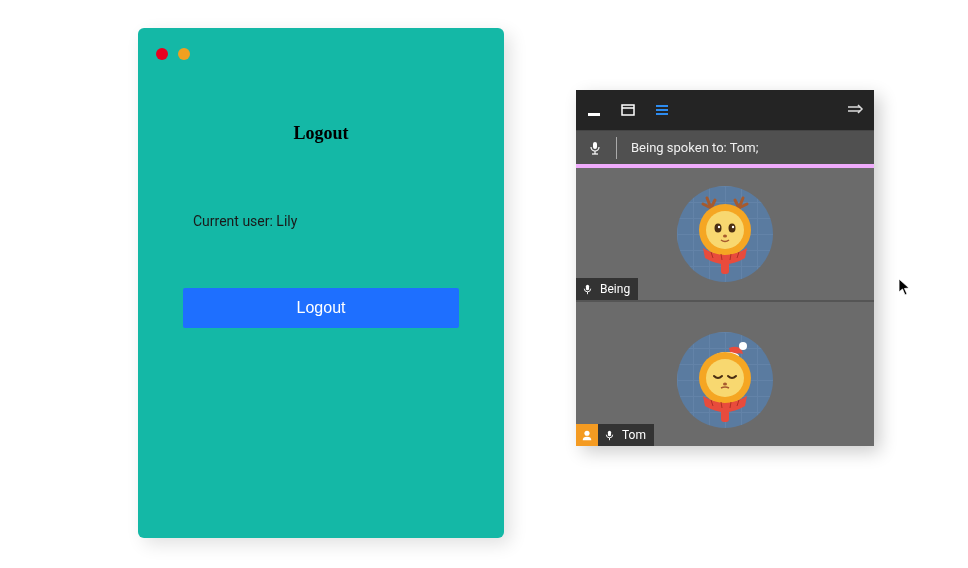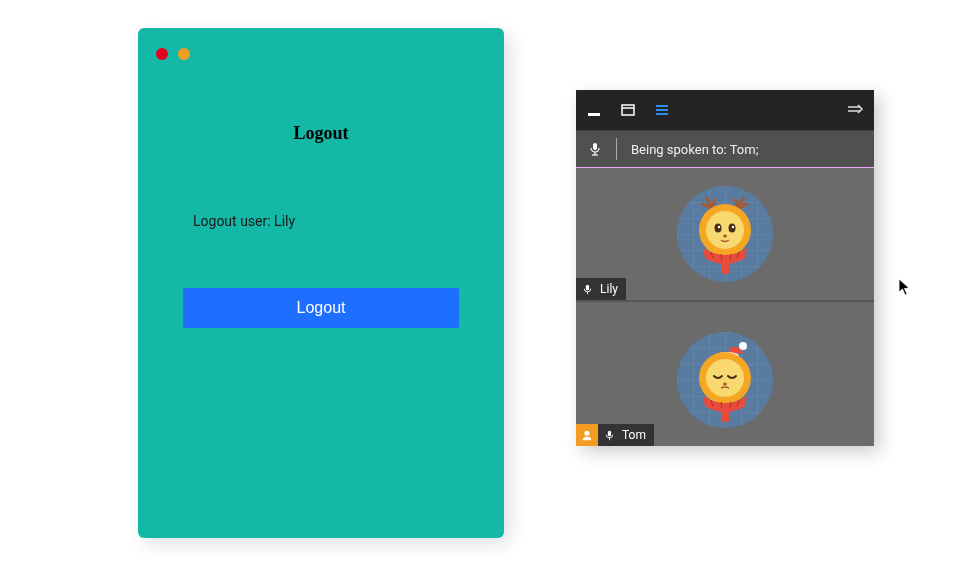--- a/index.html
+++ b/index.html
@@ -85,21 +85,21 @@
       padding: 0 10px;
       gap: 18px;
     }
     .tb-icon { display: flex; align-items: center; justify-content: center; color: #eee; }
     .tb-spacer { flex: 1; }
 
     .rw-status {
       height: 38px;
       background: #505050;
       border-top: 1px solid #444;
-      border-bottom: 1px solid #f0abfc;
+      border-bottom: 4px solid #f0abfc;
       display: flex;
       align-items: center;
       padding: 0 12px;
       gap: 14px;
     }
     .rw-status .divider {
       width: 1px;
       height: 22px;
       background: #aaa;
     }
@@ -182,21 +182,21 @@
   </style>
 </head>
 <body>
 
 <div class="left-window">
   <div class="traffic-lights">
     <div class="tl-dot tl-red"></div>
     <div class="tl-dot tl-yellow"></div>
   </div>
   <div class="lw-title">Logout</div>
-  <div class="lw-user">Logout user: Lily</div>
+  <div class="lw-user">Current user: Lily</div>
   <button class="lw-logout-btn">Logout</button>
 </div>
 
 <div class="right-window">
   <div class="rw-toolbar">
     <span class="tb-icon">
       <svg width="16" height="16" viewBox="0 0 16 16">
           <rect x="2" y="11" width="12" height="3" fill="#fff"></rect>
         </svg>
     </span>
@@ -265,21 +265,21 @@
         </svg>
       </div>
       <div class="tile-label">
         <div class="label-mic">
           <svg width="11" height="11" viewBox="0 0 14 14">
             <rect x="5" y="1" width="4" height="7" rx="2" fill="#fff"></rect>
             <path d="M3 6 a4 4 0 0 0 8 0" fill="none" stroke="#fff" stroke-width="1.2"></path>
             <line x1="7" y1="10" x2="7" y2="13" stroke="#fff" stroke-width="1.2"></line>
           </svg>
         </div>
-        <div class="label-name">Lily</div>
+        <div class="label-name">Being</div>
       </div>
     </div>
 
     <div class="tile">
       <div class="avatar-circle">
         <svg width="88" height="88" viewBox="0 0 88 88" style="position:relative;z-index:1">
 
           <path d="M48 12 Q60 8 62 18 Q56 16 50 20 Z" fill="#e84b3c"></path>
           <circle cx="62" cy="10" r="4" fill="#fff"></circle>
           <ellipse cx="46" cy="20" rx="12" ry="4" fill="#fff"></ellipse>

